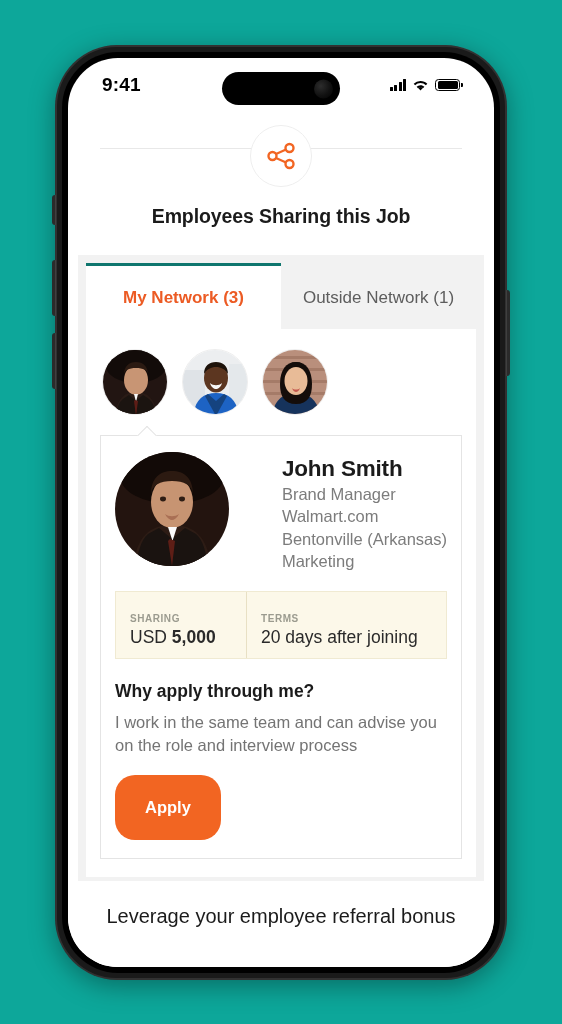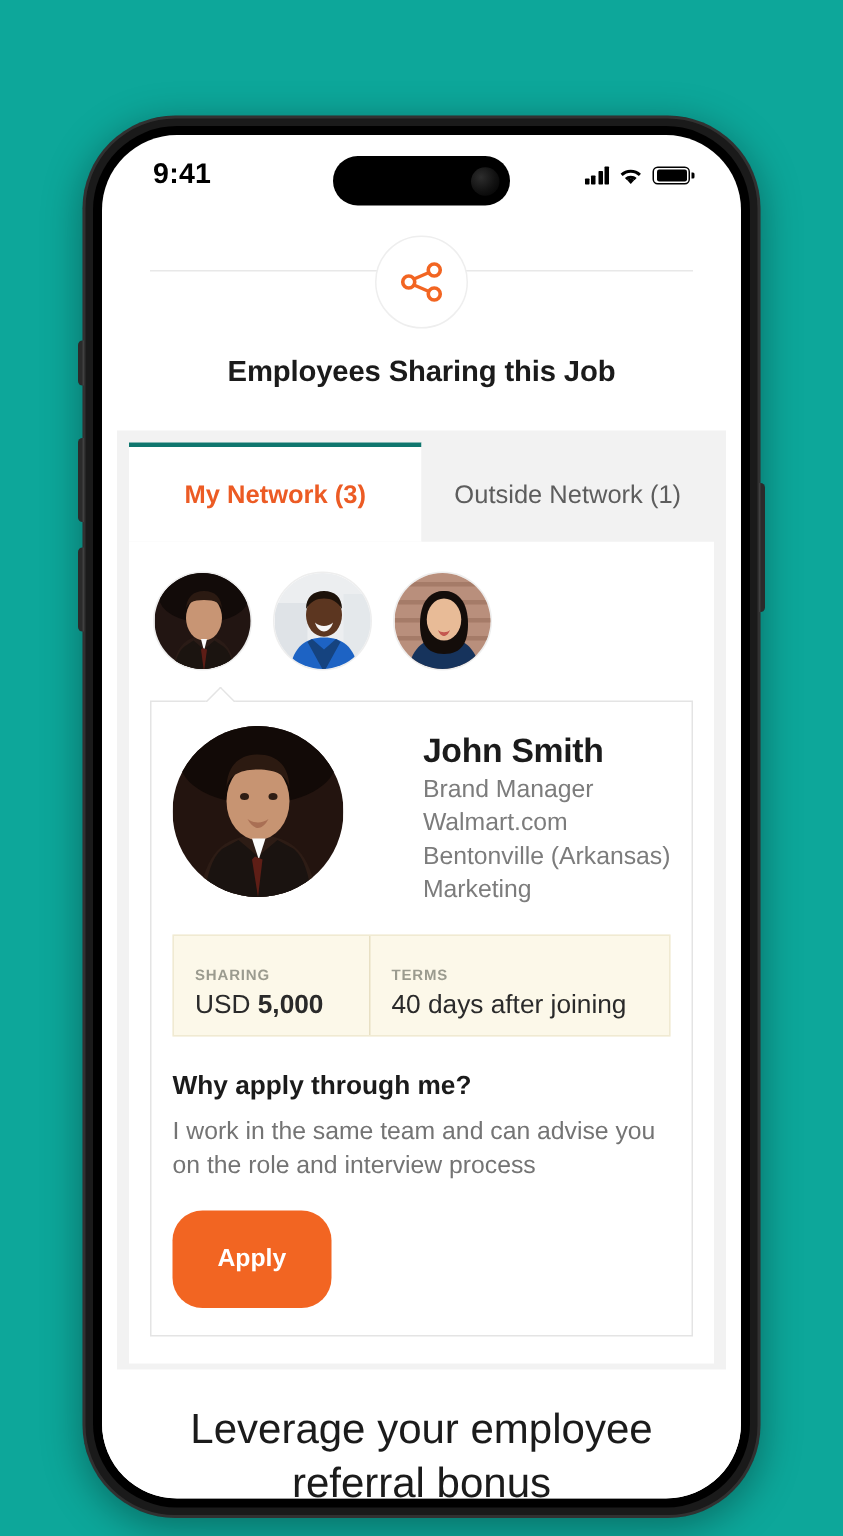--- a/index.html
+++ b/index.html
@@ -11,21 +11,20 @@
   body { background: #0da79a; position: relative; }
 
   
   .phone-frame {
     position: absolute;
     left: 55px; top: 45px;
     width: 452px; height: 935px;
     background: #1a1a1a;
     border-radius: 62px;
     box-shadow: 0 6px 26px rgba(0,0,0,.35);
-    margin-top: 32px;
   }
   .phone-frame::after{
     content:"";
     position:absolute; inset:0;
     border-radius:62px;
     border:2px solid rgba(255,255,255,.10);
     pointer-events:none;
   }
   .frame-inner {
     position: absolute;
@@ -244,21 +243,21 @@
     cursor: pointer;
   }
 
   
   .caption {
     position: absolute;
     left: 0; right: 0; bottom: 0;
     padding: 22px 26px 0;
     background: #fff;
     text-align: center;
-    font-size: 28px;
+    font-size: 20px;
     line-height: 1.3;
     color: #1b1b1b;
     height: 86px;
     overflow: hidden;
   }
 </style>
 </head>
 <body>
 
 <div class="phone-frame">
@@ -395,21 +394,21 @@
             <div class="terms-strip">
               <div class="terms-cell first">
                 <div class="terms-label">SHARING</div>
                 <div class="terms-value">
                   <span class="light">USD</span>
                   <b>5,000</b>
                 </div>
               </div>
               <div class="terms-cell">
                 <div class="terms-label">TERMS</div>
-                <div class="terms-value">40 days after joining</div>
+                <div class="terms-value">20 days after joining</div>
               </div>
             </div>
 
             <div class="why-title">Why apply through me?</div>
             <div class="why-body">I work in the same team and can advise you on the role and interview process</div>
             <button class="apply-btn">Apply</button>
           </div>
 
         </div>
       </div>

